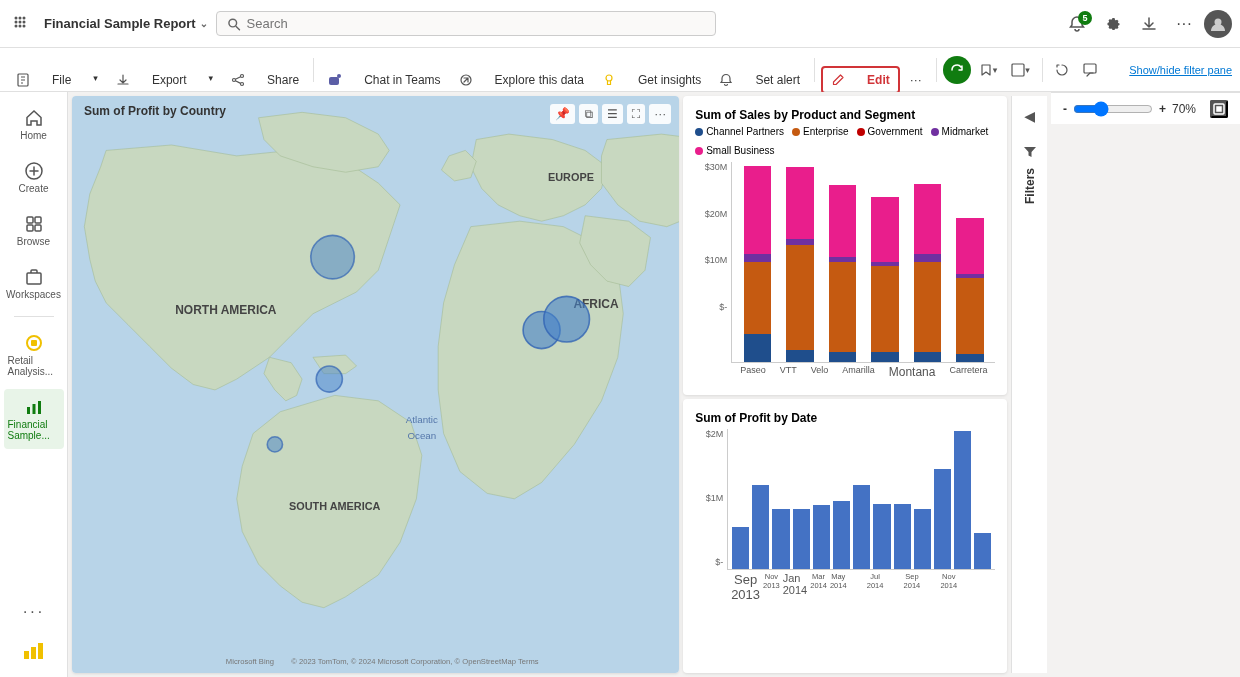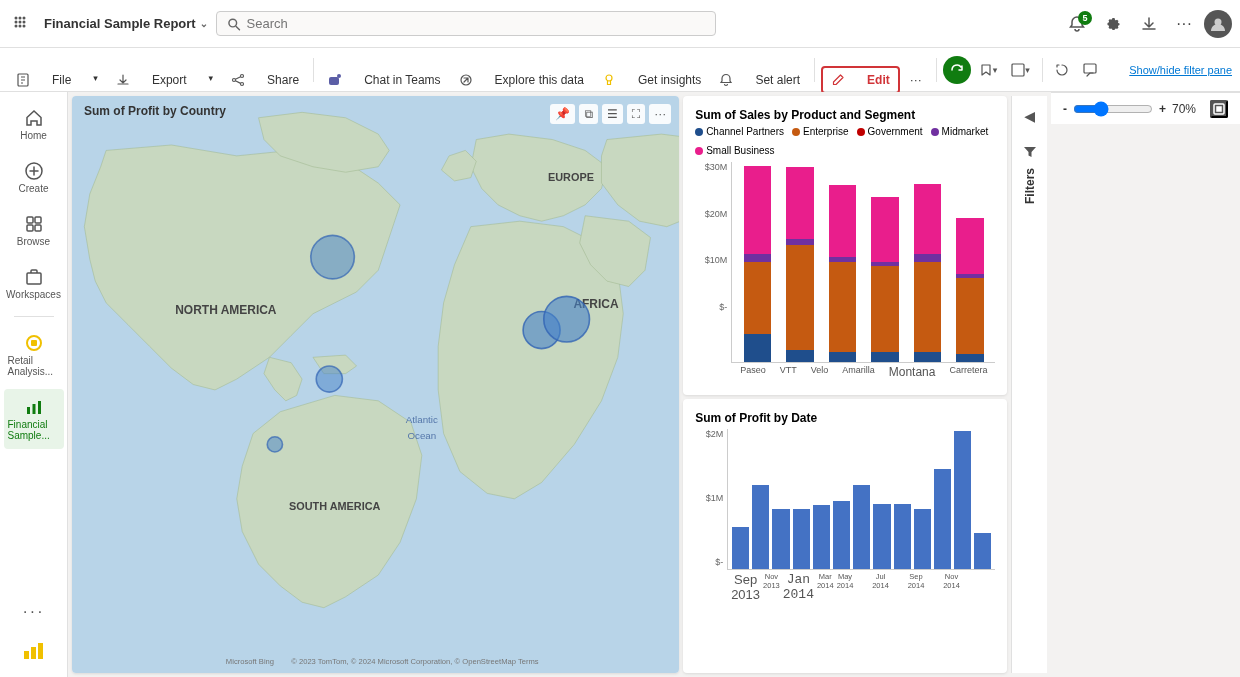--- a/index.html
+++ b/index.html
@@ -518,21 +518,21 @@
                 <div style="flex:1;background:#4472c4;height:65px;"></div>
                 <div style="flex:1;background:#4472c4;height:60px;"></div>
                 <div style="flex:1;background:#4472c4;height:100px;"></div>
                 <div style="flex:1;background:#4472c4;height:138px;"></div>
                 <div style="flex:1;background:#4472c4;height:36px;"></div>
               </div>
 
               <div style="display:flex;gap:3px;padding:2px 4px 0;font-size:8px;color:#555;">
                 <div style="flex:1;text-align:center;font-size:13px;">Sep 2013</div>
                 <div style="flex:1;text-align:center;font-size:7.5px;">Nov 2013</div>
-                <div style="flex:1;text-align:center;font-size:13px;font-family:Liberation Mono, monospace;">Jan 2014</div>
+                <div style="flex:1;font-size:11px;">Jan 2014</div>
                 <div style="flex:1;text-align:center;font-size:7.5px;">Mar 2014</div>
                 <div style="flex:1;text-align:center;font-size:7.5px;">May 2014</div>
                 <div style="flex:1;"></div>
                 <div style="flex:1;text-align:center;font-size:7.5px;">Jul 2014</div>
                 <div style="flex:1;"></div>
                 <div style="flex:1;text-align:center;font-size:7.5px;">Sep 2014</div>
                 <div style="flex:1;"></div>
                 <div style="flex:1;text-align:center;font-size:7.5px;">Nov 2014</div>
                 <div style="flex:1;"></div>
                 <div style="flex:1;"></div>

